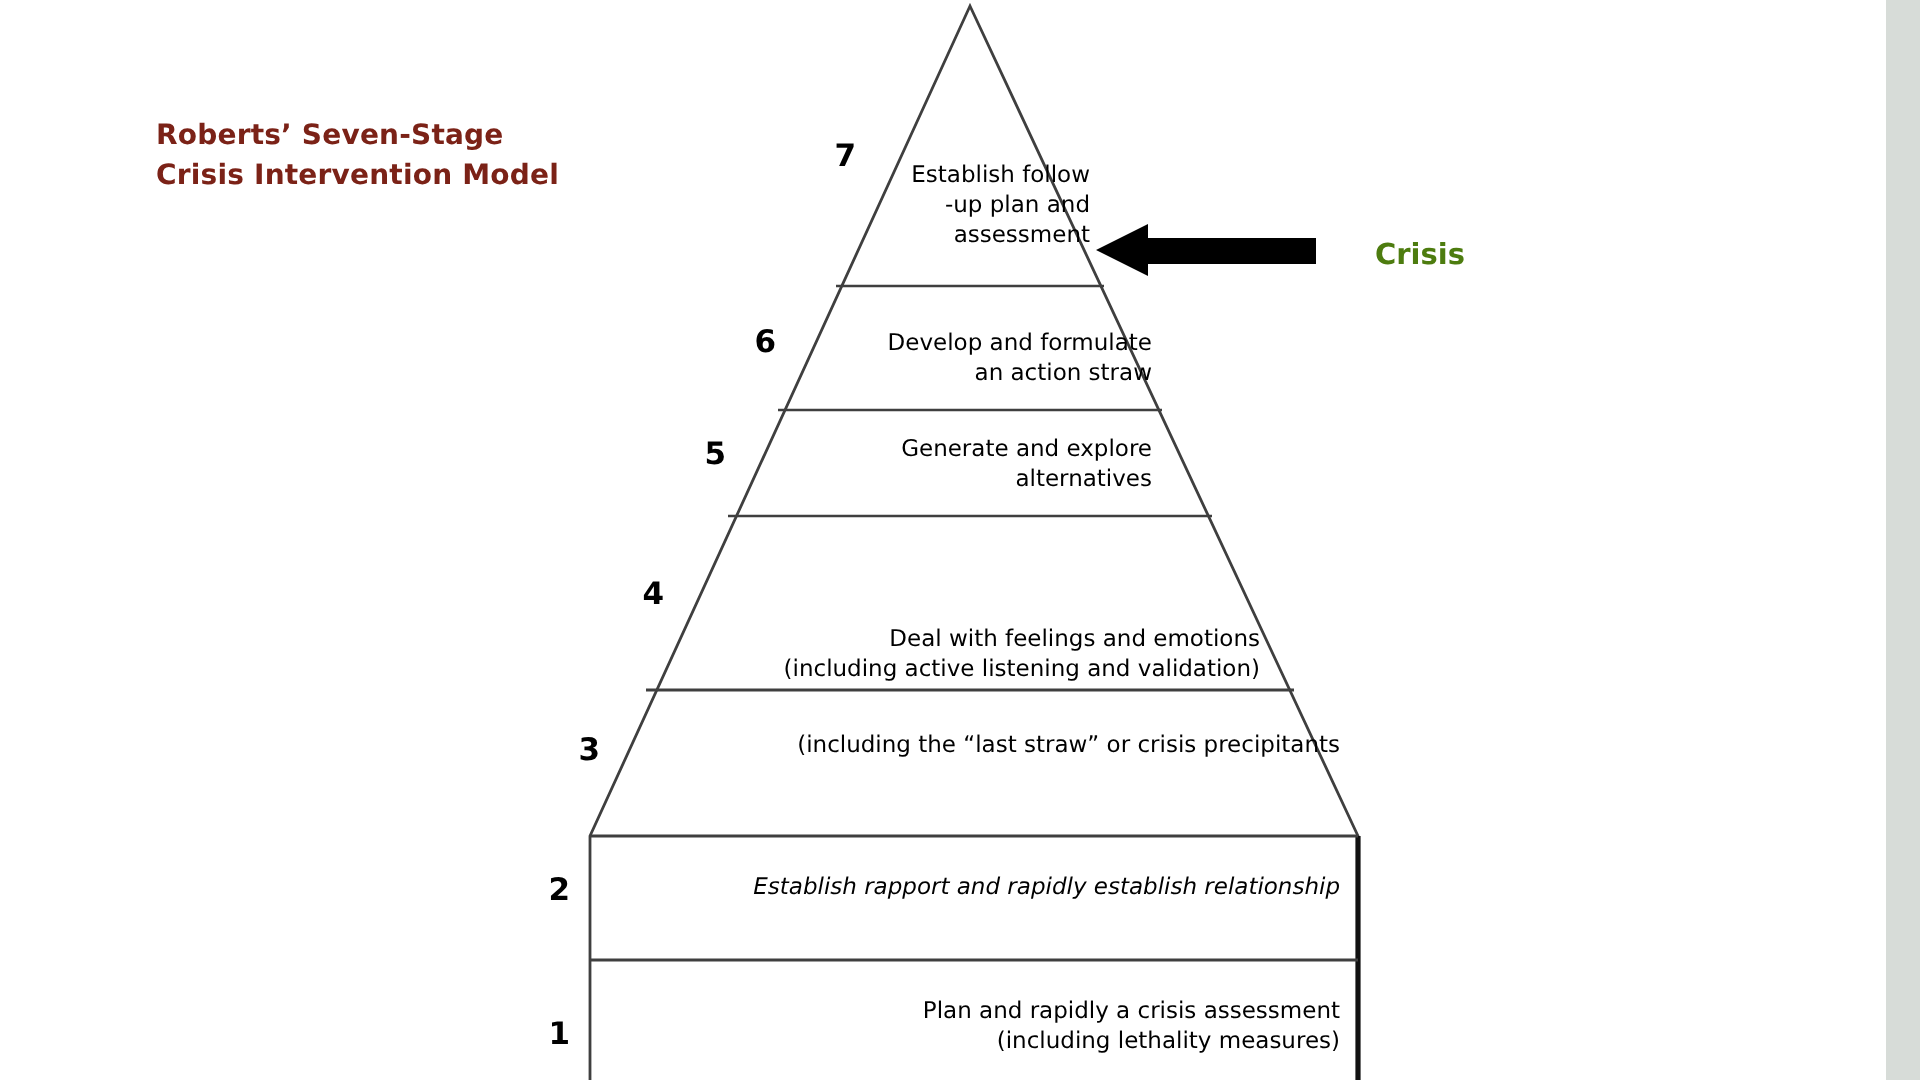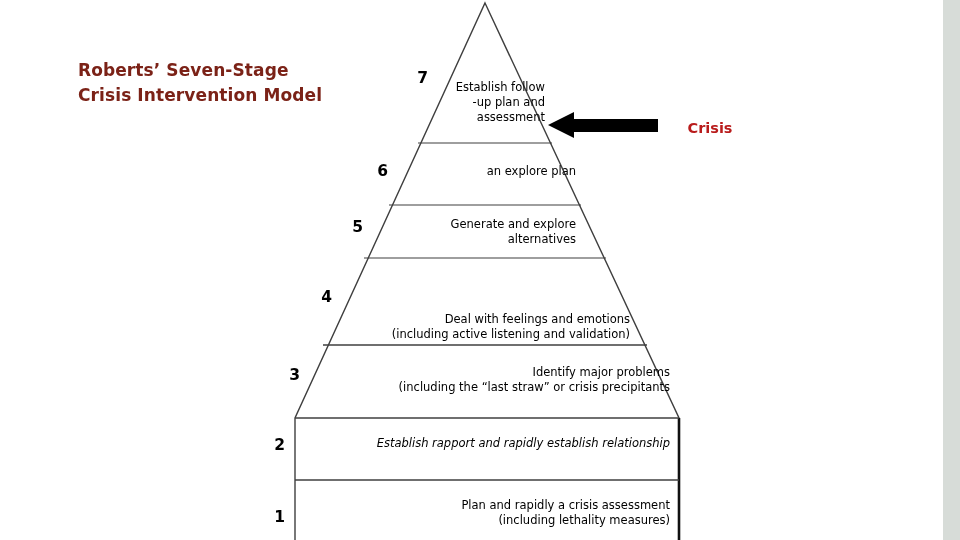--- a/index.html
+++ b/index.html
@@ -35,21 +35,21 @@
     background: #d7dcd8;
   }
 
   
   .title {
     position: absolute;
     left: 78px;
     top: 58px;
     width: 320px;
     color: #7b2217;
-    font-size: 17px;
+    font-size: 14px;
     font-weight: bold;
     line-height: 1.45;
     letter-spacing: 0.1px;
   }
   .title .t-line { display: block; white-space: nowrap; }
 
   
   #pyramid-svg {
     position: absolute;
     left: 0;
@@ -99,21 +99,21 @@
     left: 548px;
     top: 110px;
     width: 110px;
     height: 30px;
   }
   .callout-label {
     position: absolute;
     left: 650px;
     top: 118px;
     width: 120px;
-    color: #b91c1c;
+    color: #4d7c0f;
     font-weight: bold;
     font-size: 14.5px;
     line-height: 1.4;
     text-align: center;
   }
   .callout-label span { display: block; white-space: nowrap; }
 </style>
 </head>
 <body>
 
@@ -148,35 +148,35 @@
   <div class="level-num ln2">2</div>
   <div class="level-num ln1">1</div>
 
   <div class="level-text lt7">
     <span>Establish follow</span>
     <span>-up plan and</span>
     <span>assessment</span>
   </div>
 
   <div class="level-text lt6">
-    <span>an explore plan</span>
+    <span>Develop and formulate</span>
+    <span>an action straw</span>
   </div>
 
   <div class="level-text lt5">
     <span>Generate and explore</span>
     <span>alternatives</span>
   </div>
 
   <div class="level-text lt4">
     <span>Deal with feelings and emotions</span>
     <span>(including active listening and validation)</span>
   </div>
 
   <div class="level-text lt3">
-    <span>Identify major problems</span>
     <span>(including the “last straw” or crisis precipitants</span>
   </div>
 
   <div class="level-text lt2">
     <span>Establish rapport and rapidly establish relationship</span>
   </div>
 
   <div class="level-text lt1">
     <span>Plan and rapidly a crisis assessment</span>
     <span>(including lethality measures)</span>

